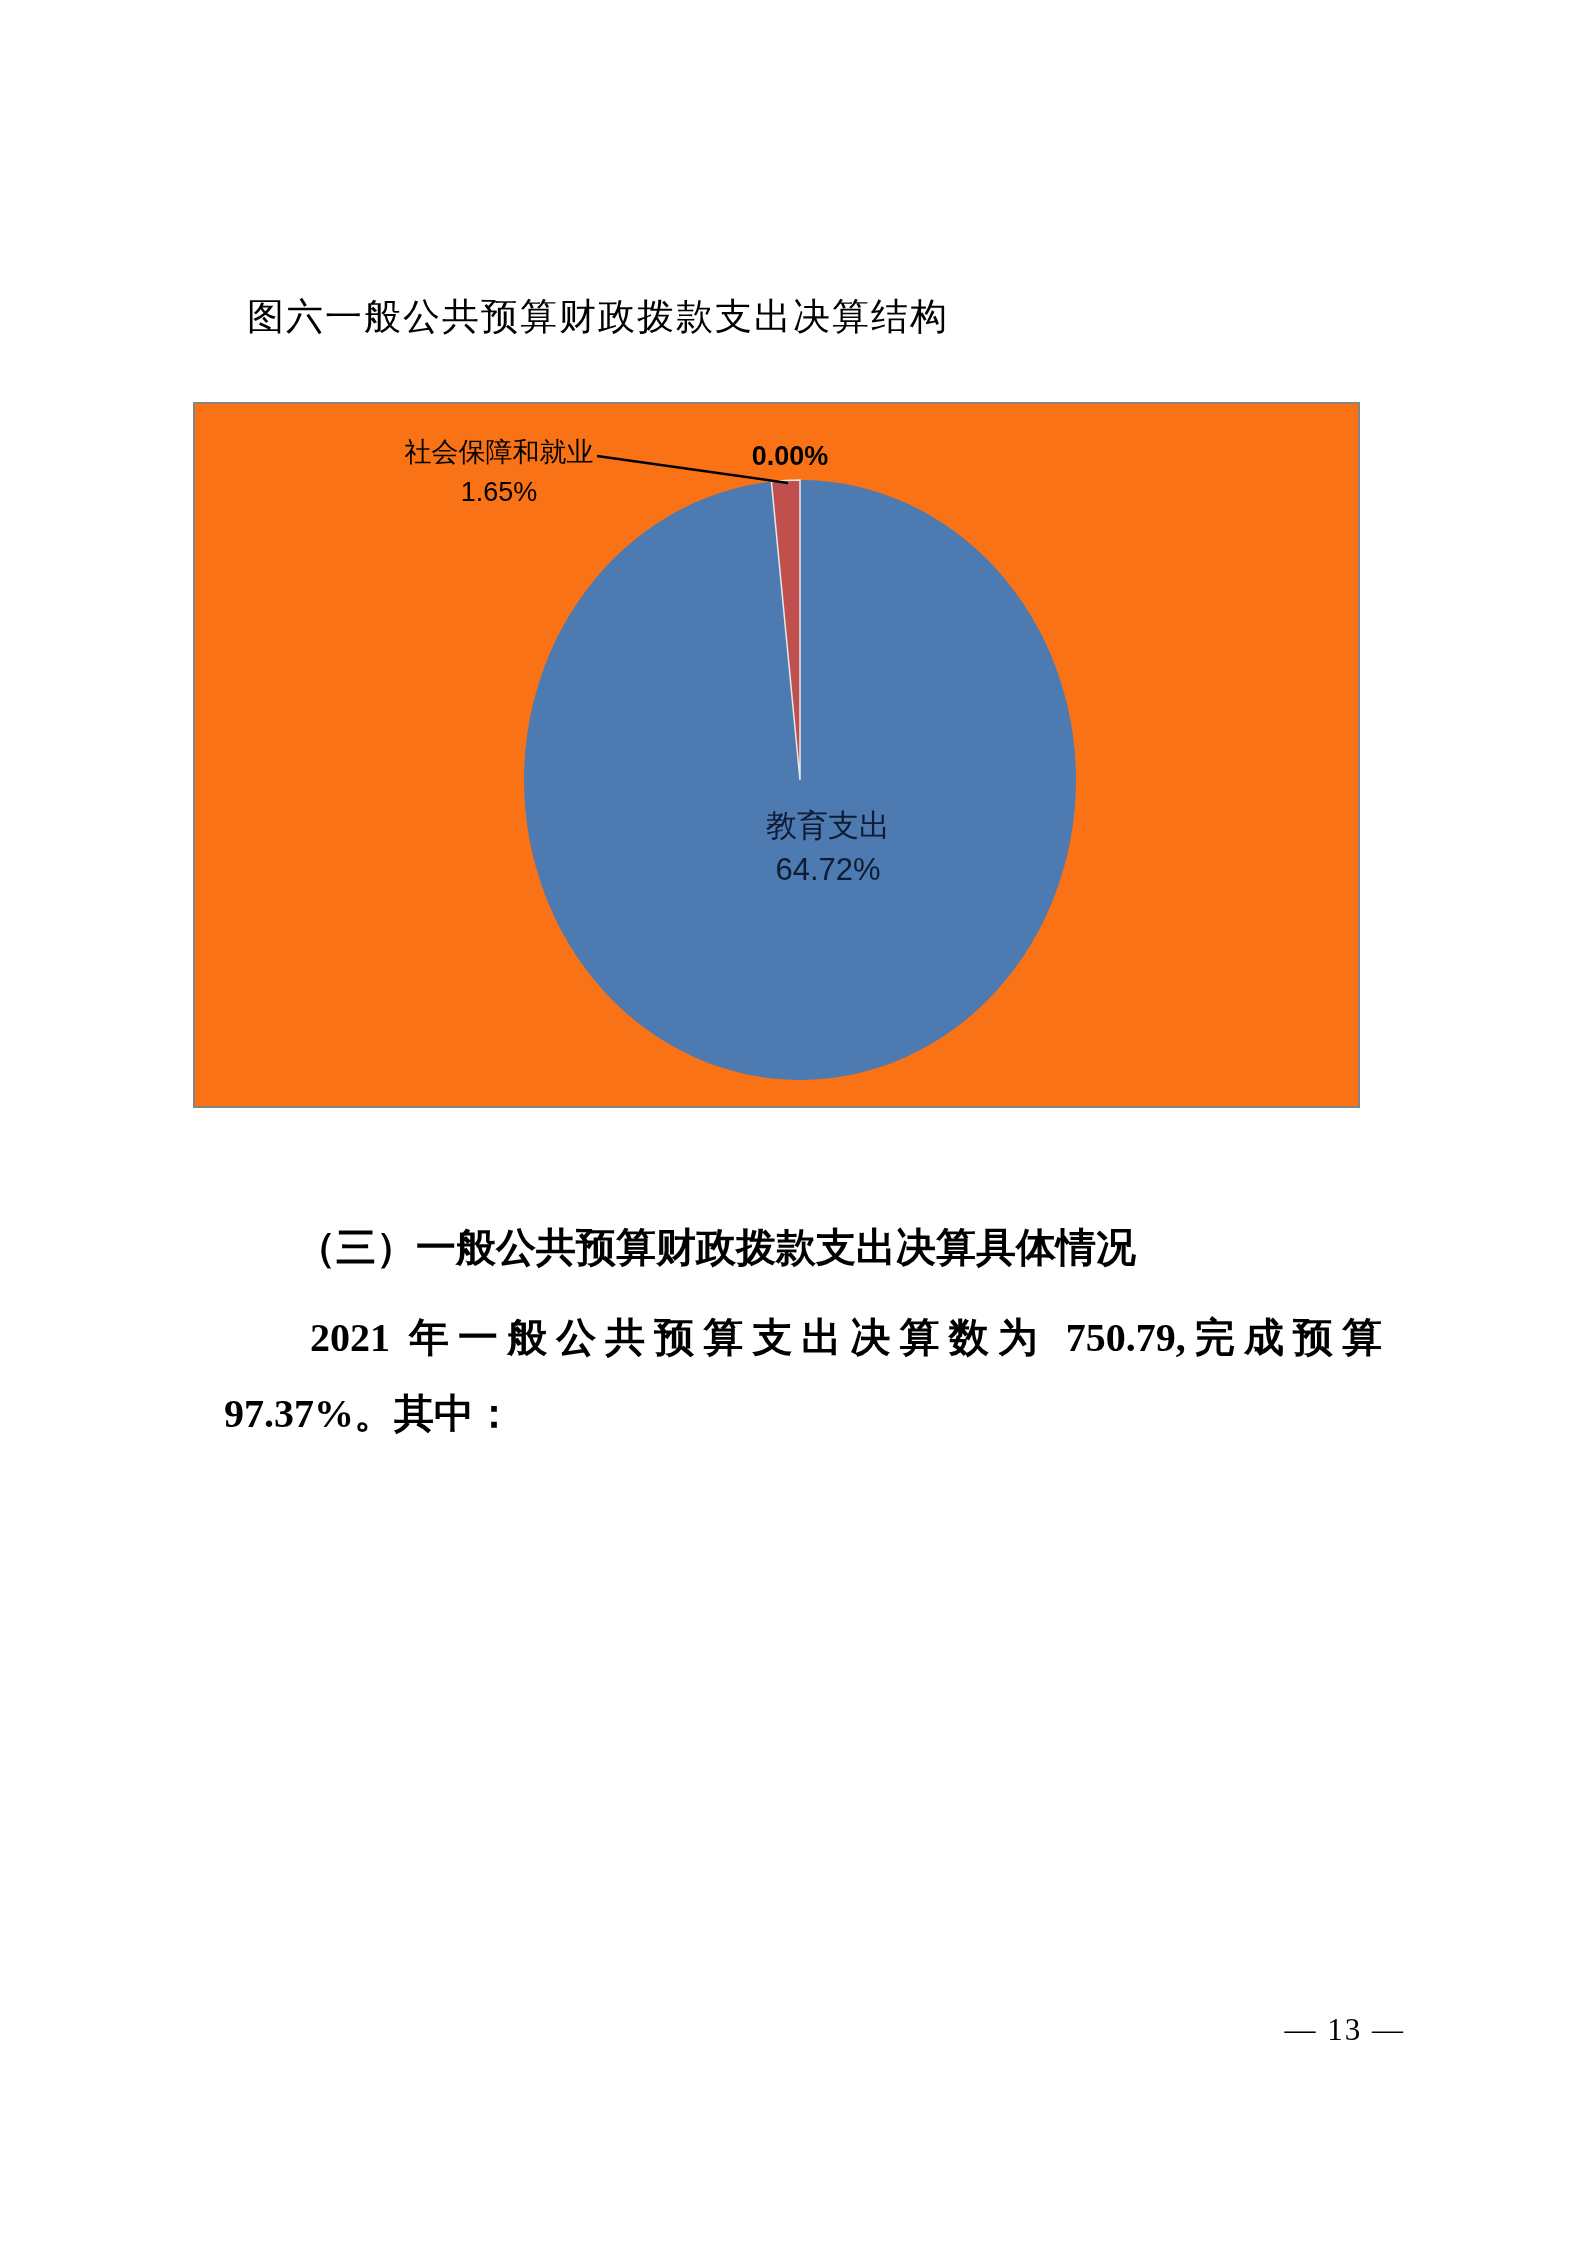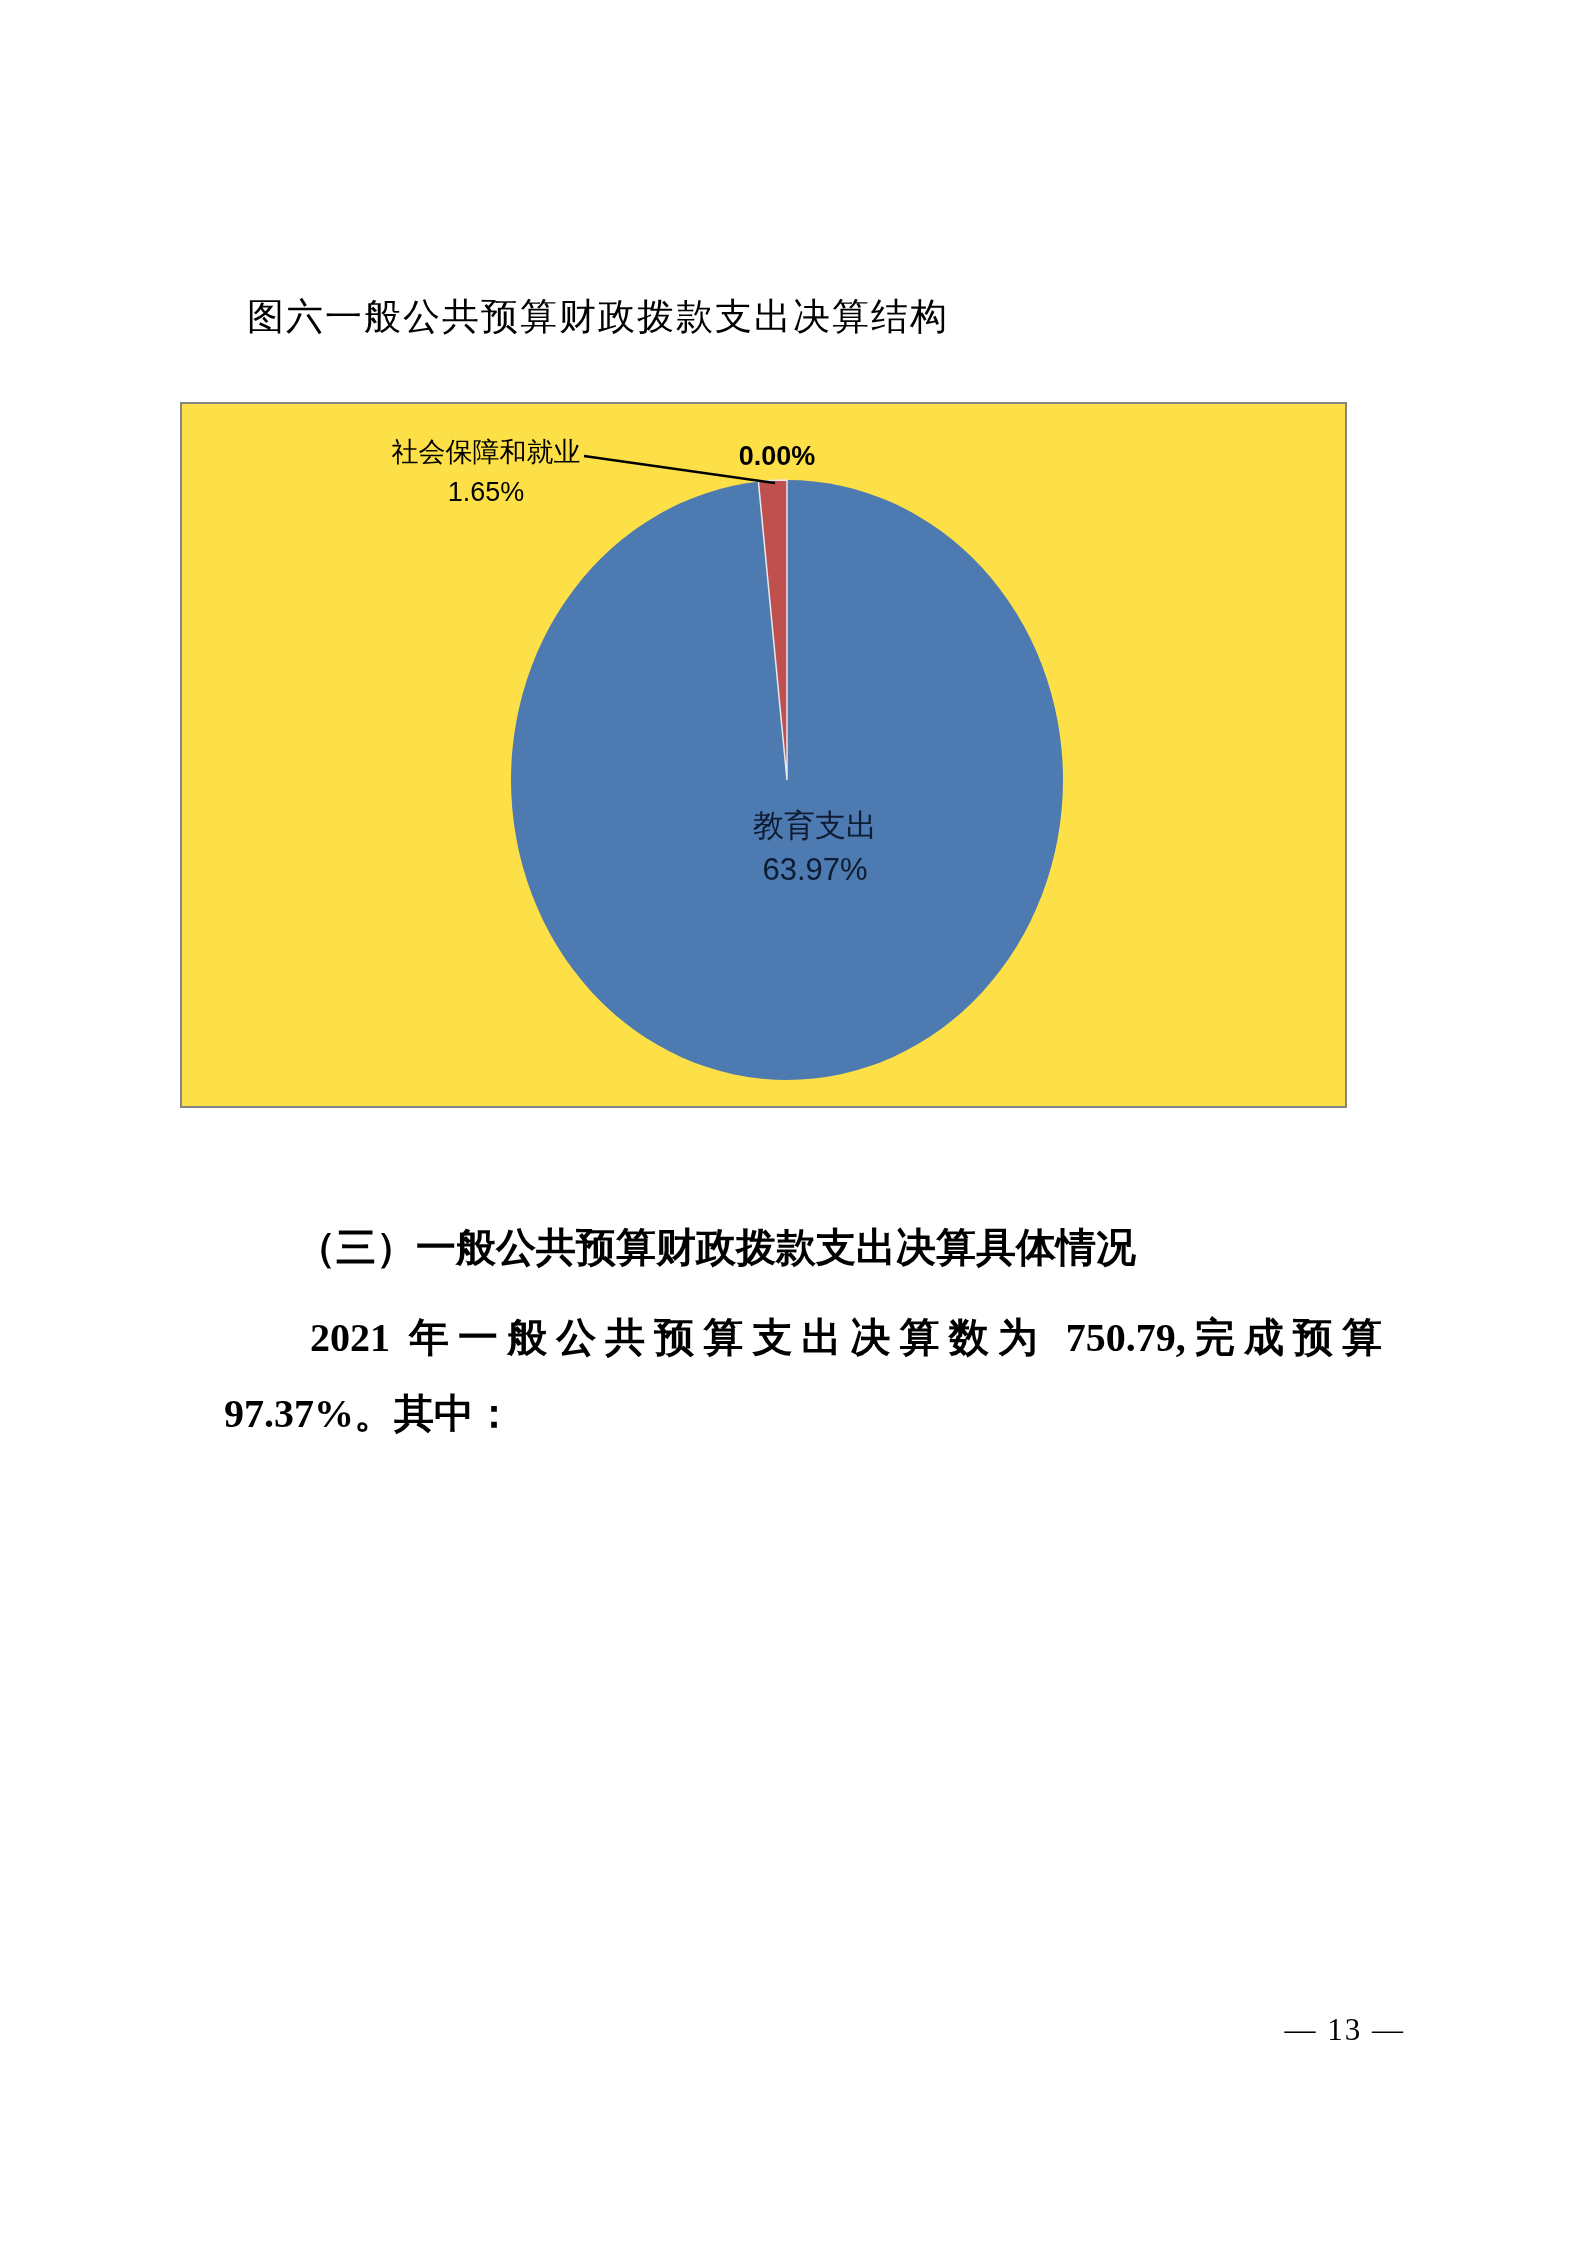--- a/index.html
+++ b/index.html
@@ -10,24 +10,24 @@
     margin:0 auto;
     font-family:"Liberation Serif","DejaVu Serif",serif;
     color:#000;
     overflow:hidden;
   }
   .fig-title{
     position:absolute;left:247px;top:292px;
     font-size:37px;letter-spacing:2px;white-space:nowrap;
   }
   .chart-frame{
-    position:absolute;left:180px;top:402px;
+    position:absolute;left:193px;top:402px;
     width:1167px;height:706px;
     border:2px solid #858585;
-    background:#fde047;box-sizing:border-box;
+    background:#f97316;box-sizing:border-box;
   }
   .chart-frame svg{position:absolute;left:0;top:0;}
   .pie-label{
     position:absolute;text-align:center;
     font-size:27px;line-height:40px;
   }
   .lbl-social{left:174px;top:28px;width:260px;}
   .lbl-zero{left:515px;top:32px;width:160px;font-weight:bold;
     font-family:"Liberation Sans","DejaVu Sans",sans-serif;font-size:27px;}
   .lbl-edu{left:521px;top:400px;width:224px;color:#0d1b33;
@@ -62,21 +62,21 @@
 
     <div class="pie-label lbl-social">
       <div>社会保障和就业</div>
       <div class="num">1.65%</div>
     </div>
 
     <div class="pie-label lbl-zero">0.00%</div>
 
     <div class="pie-label lbl-edu">
       <div>教育支出</div>
-      <div class="num">63.97%</div>
+      <div class="num">64.72%</div>
     </div>
   </div>
 
   <div class="doc-body">
     <p class="sec-heading">（三）一般公共预算财政拨款支出决算具体情况</p>
     <p class="para-indent"><span class="bold">2021 年一般公共预算支出决算数为 750.79,完成预算 97.37%。其中：</span></p>
   </div>
 
   <div class="page-number">— 13 —</div>
 

